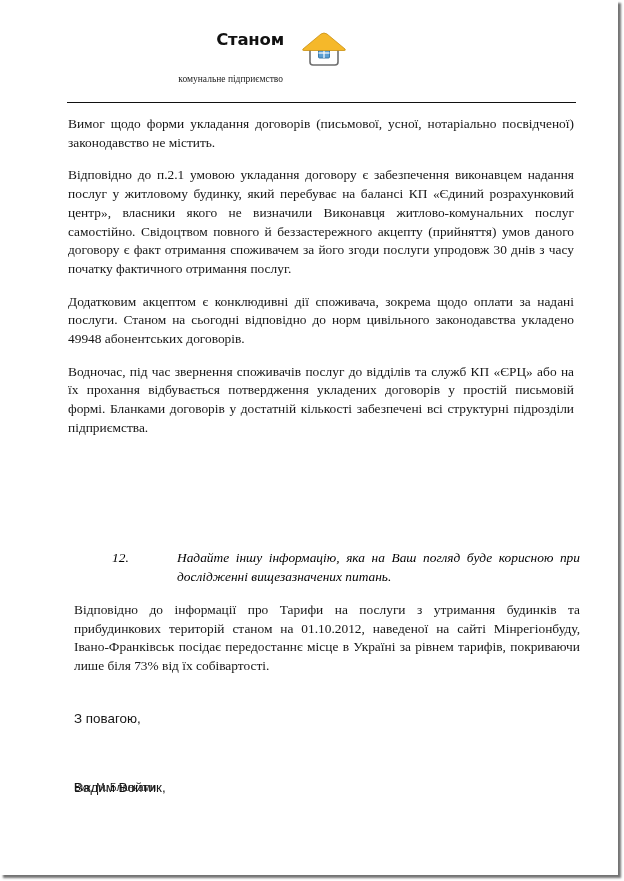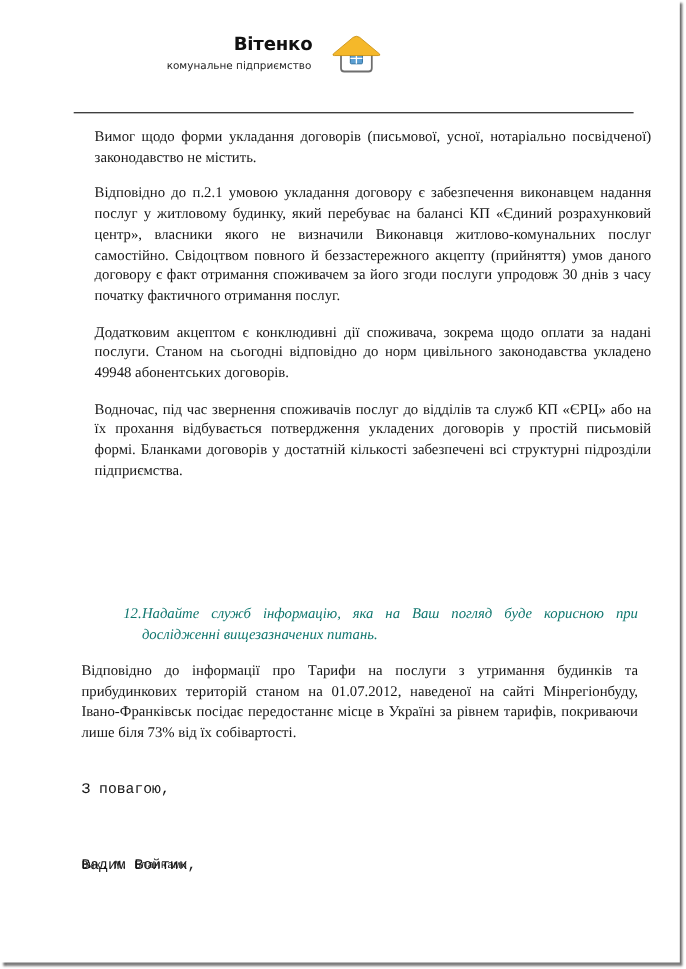--- a/index.html
+++ b/index.html
@@ -32,65 +32,67 @@
     }
     .logo-line1, .logo-line2 {
       font-weight: bold;
       font-size: 16.5px;
       line-height: 19px;
       letter-spacing: -0.2px;
     }
     .logo-tag {
       font-size: 9.5px;
       line-height: 12px;
-      margin-top: 6px;
+      margin-top: 24px;
       margin-right: 1px;
       color: #222;
+      font-family: Liberation Serif, serif;
     }
     .logo-icon {
       position: absolute;
       left: 301px;
       top: 31px;
       width: 46px;
       height: 36px;
     }
     .separator {
       position: absolute;
       left: 67px;
       top: 102px;
       width: 509px;
       height: 0;
       border-top: 1.6px solid #111;
     }
     .body-text {
       position: absolute;
-      left: 86px;
+      left: 68px;
       top: 115px;
       width: 506px;
       font-family: "Liberation Serif", serif;
       font-size: 13.4px;
       line-height: 18.7px;
       color: #161616;
       text-align: justify;
     }
     .body-text p {
       margin: 0 0 14px 0;
     }
     .item12 {
       position: absolute;
       left: 112px;
       top: 549px;
       width: 468px;
       font-family: "Liberation Serif", serif;
       font-style: italic;
       font-size: 13.4px;
       line-height: 18.7px;
-      color: #0f766e;
+      color: #000000;
       text-align: justify;
       display: flex;
+      gap: 48px;
     }
     .item12 .num {
       width: 17px;
       flex: 0 0 17px;
     }
     .item12 .txt {
       flex: 1;
     }
     .tariff {
       position: absolute;
@@ -100,42 +102,42 @@
       font-family: "Liberation Serif", serif;
       font-size: 13.4px;
       line-height: 18.7px;
       color: #161616;
       text-align: justify;
       margin: 0;
     }
     .sig {
       position: absolute;
       left: 74px;
-      font-family: Liberation Mono, monospace;
+      font-family: Liberation Sans, sans-serif;
       font-size: 13.4px;
       line-height: 18.7px;
       color: #161616;
       white-space: nowrap;
     }
     .sig.regards { top: 710px; }
     .sig.name { top: 779px; }
     .sig.position { top: 756px; }
     .sig.executor {
       top: 781px;
       font-size: 10px;
       line-height: 13px;
     }
   </style>
 </head>
 <body>
 
 <div class="page">
 
   <div class="logo-text">
-    <div class="logo-line1">Вітенко</div>
+    <div class="logo-line1">Станом</div>
     <div class="logo-tag">комунальне підприємство</div>
   </div>
 
   <svg class="logo-icon" viewBox="0 0 46 36">
     <path d="M9 15 L9 31 Q9 34 12 34 L34 34 Q37 34 37 31 L37 15 Z" fill="#ffffff" stroke="#6e6e6e" stroke-width="1.6"></path>
     <rect x="17.5" y="18" width="11" height="9" rx="1" fill="#5b9fd3" stroke="#2f6f9f" stroke-width="0.9"></rect>
     <line x1="23" y1="18" x2="23" y2="27" stroke="#ffffff" stroke-width="1.2"></line>
     <line x1="17.5" y1="22" x2="28.5" y2="22" stroke="#ffffff" stroke-width="1.2"></line>
     <path d="M2 18 L20 3 Q23 1 26 3 L44 18 Q45 19.5 43 19.5 L3 19.5 Q1 19.5 2 18 Z" fill="#f5b82a" stroke="#c98f10" stroke-width="0.8"></path>
   </svg>
@@ -144,22 +146,22 @@
 
   <div class="body-text">
     <p>Вимог щодо форми укладання договорів (письмової, усної, нотаріально посвідченої) законодавство не містить.</p>
     <p>Відповідно до п.2.1 умовою укладання договору є забезпечення виконавцем надання послуг у житловому будинку, який перебуває на балансі КП «Єдиний розрахунковий центр», власники якого не визначили Виконавця житлово-комунальних послуг самостійно. Свідоцтвом повного й беззастережного акцепту (прийняття) умов даного договору є факт отримання споживачем за його згоди послуги упродовж 30 днів з часу початку фактичного отримання послуг.</p>
     <p>Додатковим акцептом є конклюдивні дії споживача, зокрема щодо оплати за надані послуги. Станом на сьогодні відповідно до норм цивільного законодавства укладено 49948 абонентських договорів.</p>
     <p>Водночас, під час звернення споживачів послуг до відділів та служб КП «ЄРЦ» або на їх прохання відбувається потвердження укладених договорів у простій письмовій формі. Бланками договорів у достатній кількості забезпечені всі структурні підрозділи підприємства.</p>
   </div>
 
   <div class="item12">
     <span class="num">12.</span>
-    <span class="txt">Надайте служб інформацію, яка на Ваш погляд буде корисною при дослідженні вищезазначених питань.</span>
+    <span class="txt">Надайте іншу інформацію, яка на Ваш погляд буде корисною при дослідженні вищезазначених питань.</span>
   </div>
 
-  <p class="tariff">Відповідно до інформації про Тарифи на послуги з утримання будинків та прибудинкових територій станом на 01.07.2012, наведеної на сайті Мінрегіонбуду, Івано-Франківськ посідає передостаннє місце в Україні за рівнем тарифів, покриваючи лише біля 73% від їх собівартості.</p>
+  <p class="tariff">Відповідно до інформації про Тарифи на послуги з утримання будинків та прибудинкових територій станом на 01.10.2012, наведеної на сайті Мінрегіонбуду, Івано-Франківськ посідає передостаннє місце в Україні за рівнем тарифів, покриваючи лише біля 73% від їх собівартості.</p>
 
   <div class="sig regards">З повагою,</div>
   <div class="sig name">Вадим Войтик,</div>
   <div class="sig executor">Вик. М. Бланками</div>
 
 </div>
 
 </body></html>

